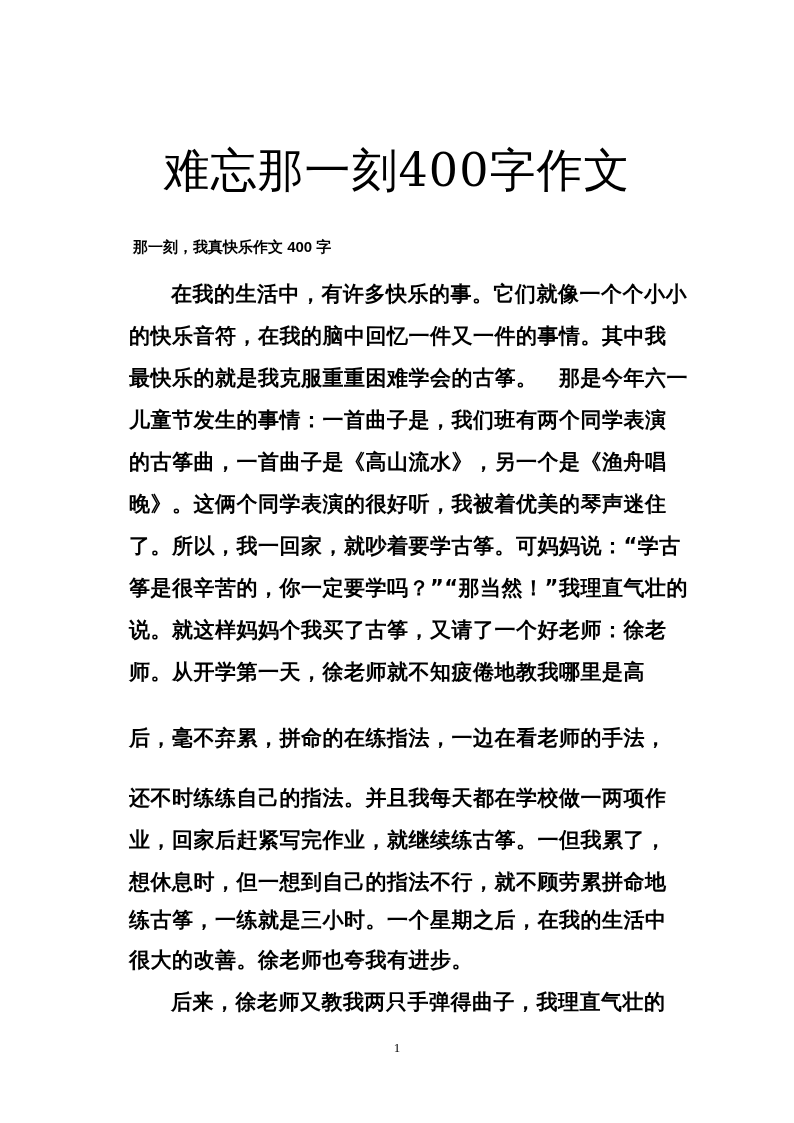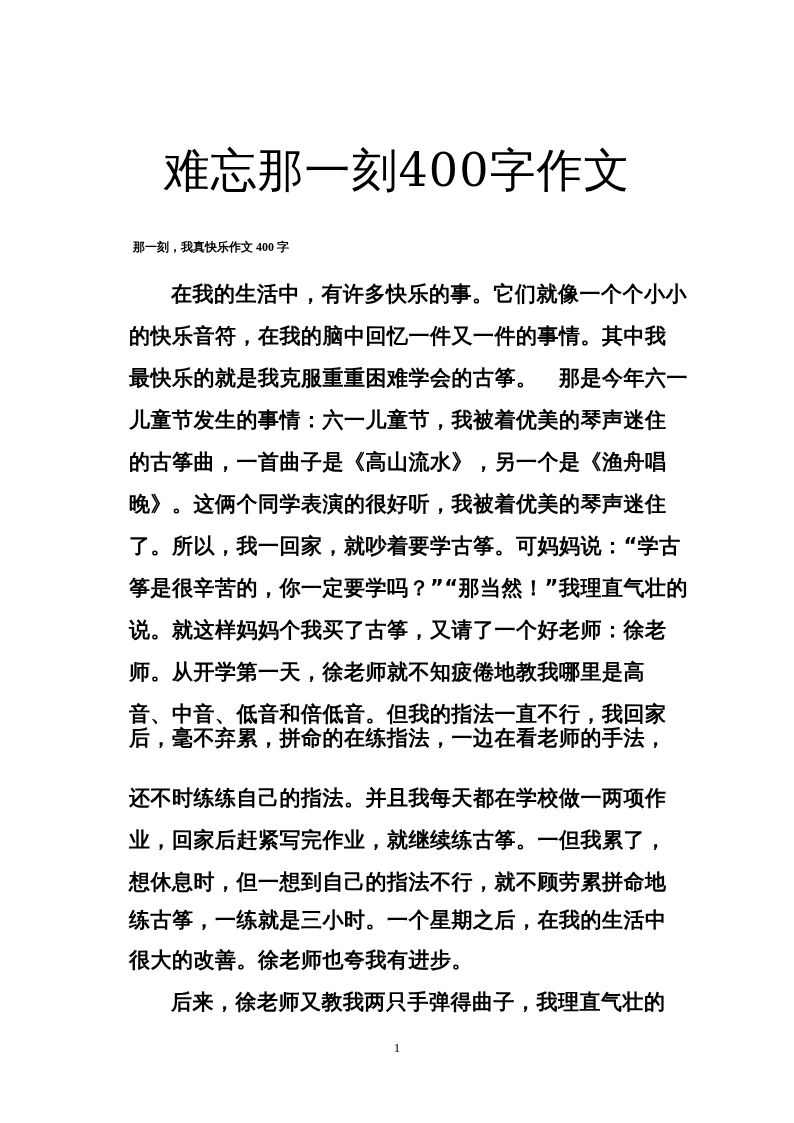--- a/index.html
+++ b/index.html
@@ -30,24 +30,24 @@
       line-height: 60px;
       font-family: "DejaVu Serif", "Liberation Serif", serif;
       font-weight: normal;
       letter-spacing: 1px;
       margin: 0;
     }
     .subtitle {
       position: absolute;
       left: 133px;
       top: 234px;
-      font-size: 12px;
+      font-size: 15px;
       line-height: 26px;
       font-weight: bold;
-      font-family: Liberation Serif, serif;
+      font-family: Liberation Sans, sans-serif;
       margin: 0;
     }
     .line {
       position: absolute;
       left: 121px;
       font-size: 21px;
       line-height: 28px;
       font-weight: bold;
       font-family: "DejaVu Sans", "Liberation Sans", sans-serif;
       white-space: nowrap;
@@ -70,28 +70,27 @@
 </head>
 <body>
 
 <div class="page">
   <h1 class="doc-title">难忘那一刻400字作文</h1>
   <p class="subtitle">那一刻，我真快乐作文 400 字</p>
 
   <p class="line indent" style="top:272px">在我的生活中，有许多快乐的事。它们就像一个个小小</p>
   <p class="line" style="top:314px">的快乐音符，在我的脑中回忆一件又一件的事情。其中我</p>
   <p class="line" style="top:356px">最快乐的就是我克服重重困难学会的古筝。　那是今年六一</p>
-  <p class="line" style="top:398px">儿童节发生的事情：六一儿童节，我被着优美的琴声迷住</p>
+  <p class="line" style="top:398px">儿童节发生的事情：一首曲子是，我们班有两个同学表演</p>
   <p class="line" style="top:440px">的古筝曲，一首曲子是《高山流水》，另一个是《渔舟唱</p>
   <p class="line" style="top:482px">晚》。这俩个同学表演的很好听，我被着优美的琴声迷住</p>
   <p class="line" style="top:524px">了。所以，我一回家，就吵着要学古筝。可妈妈说：“学古</p>
   <p class="line" style="top:566px">筝是很辛苦的，你一定要学吗？”“那当然！”我理直气壮的</p>
   <p class="line" style="top:608px">说。就这样妈妈个我买了古筝，又请了一个好老师：徐老</p>
   <p class="line" style="top:650px">师。从开学第一天，徐老师就不知疲倦地教我哪里是高</p>
-  <p class="line" style="top:692px">音、中音、低音和倍低音。但我的指法一直不行，我回家</p>
   <p class="line" style="top:716px">后，毫不弃累，拼命的在练指法，一边在看老师的手法，</p>
   <p class="line" style="top:818px">业，回家后赶紧写完作业，就继续练古筝。一但我累了，</p>
   <p class="line" style="top:776px">还不时练练自己的指法。并且我每天都在学校做一两项作</p>
   <p class="line" style="top:860px">想休息时，但一想到自己的指法不行，就不顾劳累拼命地</p>
   <p class="line" style="top:898px">练古筝，一练就是三小时。一个星期之后，在我的生活中</p>
   <p class="line" style="top:938px">很大的改善。徐老师也夸我有进步。</p>
   <p class="line indent" style="top:980px">后来，徐老师又教我两只手弹得曲子，我理直气壮的</p>
 
   <div class="page-number">1</div>
 </div>

